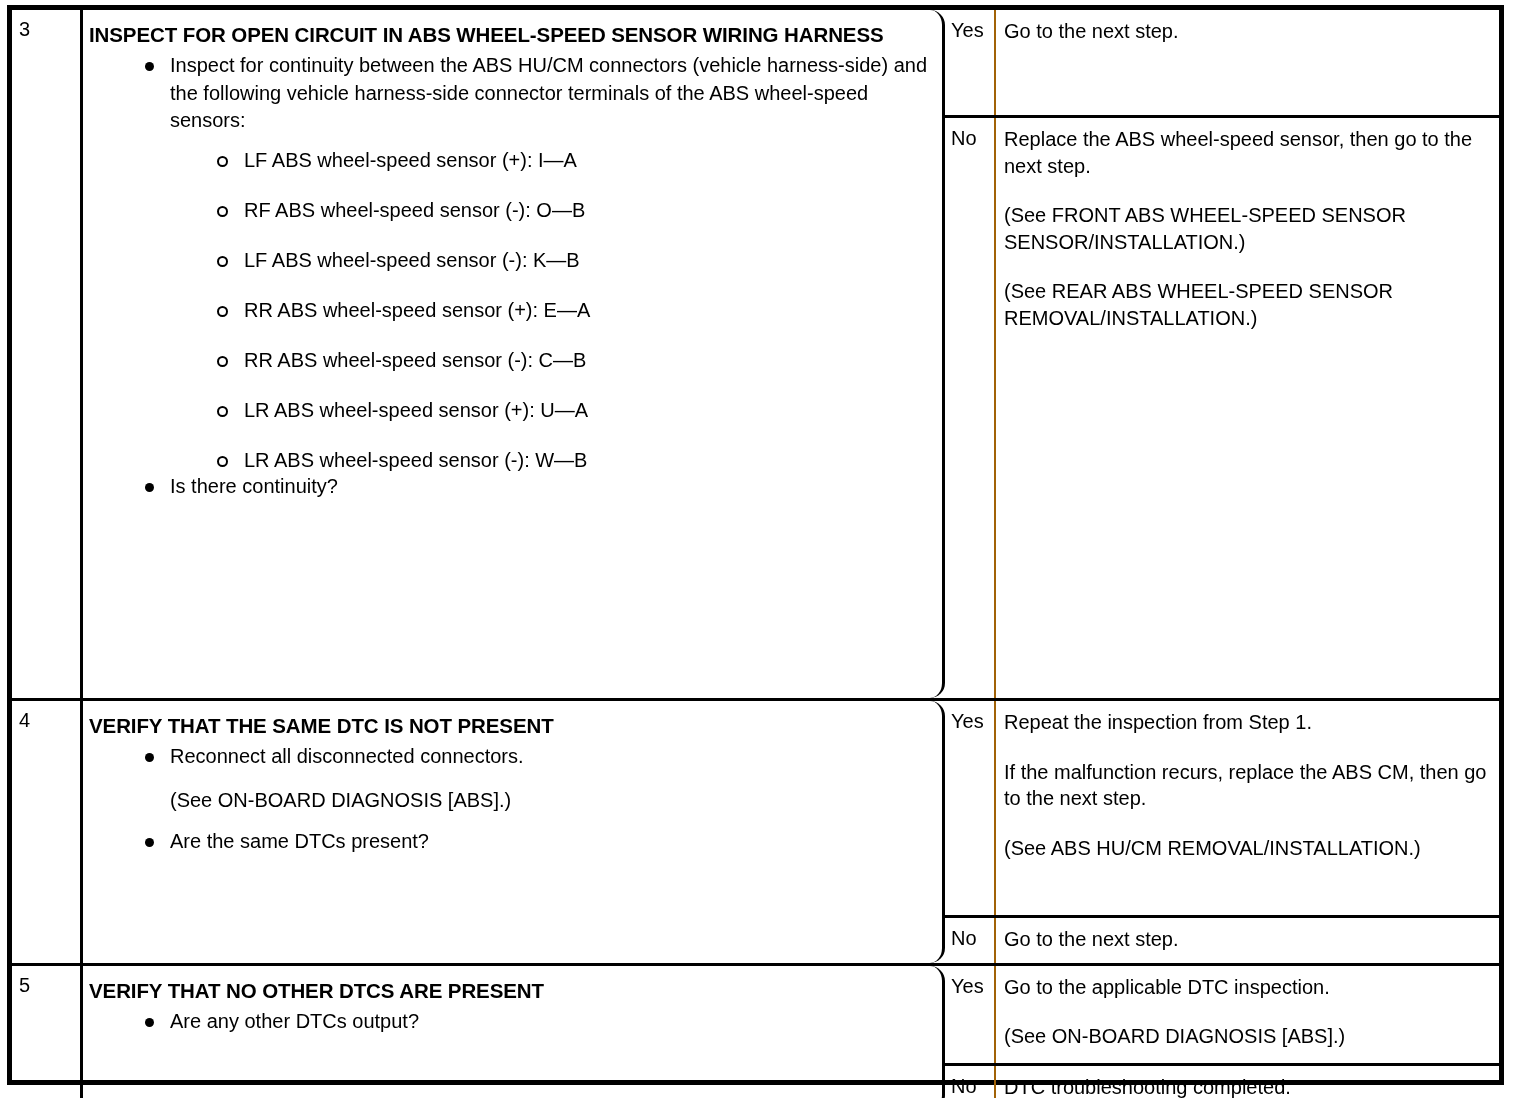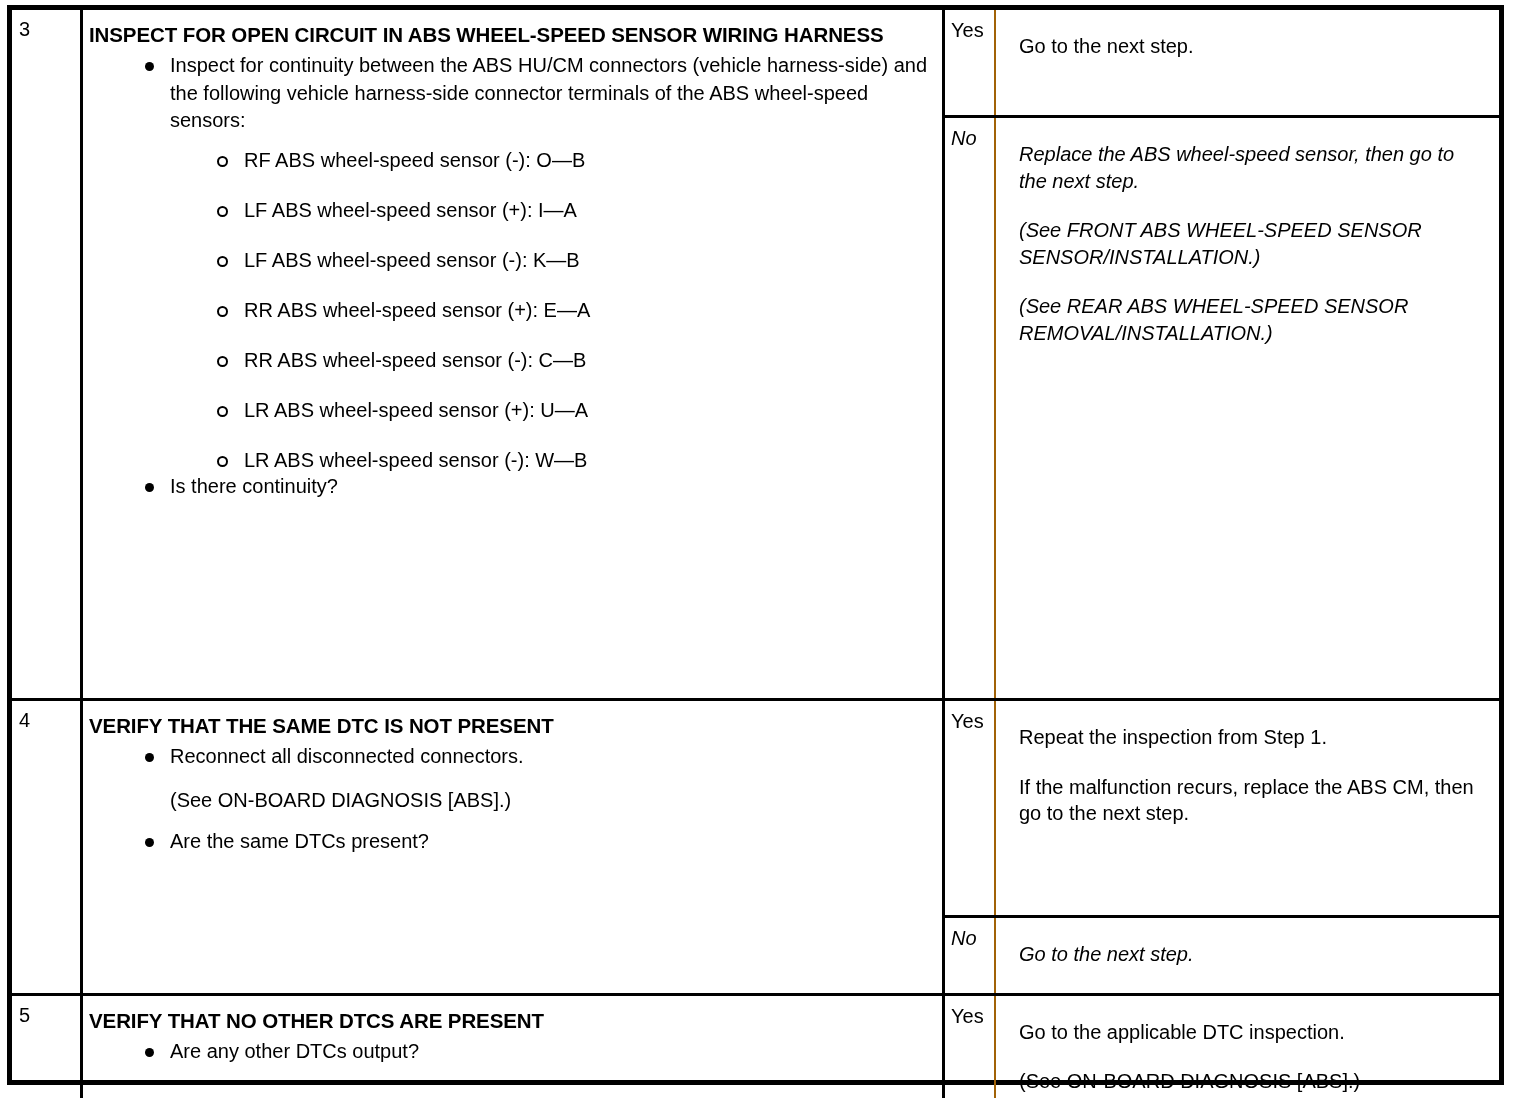--- a/index.html
+++ b/index.html
@@ -55,20 +55,21 @@
     font-size: 20px;
     line-height: 1.15;
   }
 
   
   .action {
     flex: 0 0 862px;
     box-sizing: border-box;
     border-right: 3px solid #000;
     padding: 11px 0 12px 6px;
+    border-radius: 15px;
   }
 
   .action-title {
     font-size: 20.5px;
     font-weight: bold;
     line-height: 1.33;
     letter-spacing: -0.1px;
     margin: 0 0 4px 0;
     padding-right: 4px;
   }
@@ -135,41 +136,40 @@
     box-sizing: border-box;
   }
   .result {
     display: flex;
     align-items: stretch;
     box-sizing: border-box;
     flex: 0 0 auto;
   }
   .result + .result {
     border-top: 3px solid #000;
-    font-style: italic;
   }
   .result.grow { flex: 1 1 auto; }
 
   .yn {
     flex: 0 0 51px;
     box-sizing: border-box;
     border-right: 2px solid #a16207;
     padding: 8px 8px 0 6px;
     font-size: 20px;
     line-height: 1.2;
   }
   .rtext {
     flex: 1 1 auto;
     box-sizing: border-box;
     padding: 8px 6px 10px 8px;
     font-size: 20px;
     line-height: 1.33;
   }
   .rtext p {
-    margin: 15px;
+    margin: 0;
   }
   .rtext p + p {
     margin-top: 23px;
   }
 
   
   .row-3 { min-height: 688px; }
   .row-4 { min-height: 262px; }
   .row-5 { min-height: 130px; }
 
@@ -196,25 +196,25 @@
         <ul class="bullets">
           <li>
             <span class="dot"></span>
             <span>Inspect for continuity between the ABS HU/CM connectors (vehicle harness-side) and the following vehicle harness-side connector terminals of the ABS wheel-speed sensors:</span>
           </li>
         </ul>
 
         <ul class="subbullets">
           <li>
             <span class="ring"></span>
+            <span>LF ABS wheel-speed sensor (+): I—A</span>
+          </li>
+          <li>
+            <span class="ring"></span>
             <span>RF ABS wheel-speed sensor (-): O—B</span>
-          </li>
-          <li>
-            <span class="ring"></span>
-            <span>LF ABS wheel-speed sensor (+): I—A</span>
           </li>
           <li>
             <span class="ring"></span>
             <span>LF ABS wheel-speed sensor (-): K—B</span>
           </li>
           <li>
             <span class="ring"></span>
             <span>RR ABS wheel-speed sensor (+): E—A</span>
           </li>
           <li>
@@ -281,20 +281,21 @@
           </li>
         </ul>
       </div>
 
       <div class="results">
         <div class="result r4-yes grow">
           <div class="yn">Yes</div>
           <div class="rtext">
             <p>Repeat the inspection from Step 1.</p>
             <p>If the malfunction recurs, replace the ABS CM, then go to the next step.</p>
+            <p>(See ABS HU/CM REMOVAL/INSTALLATION.)</p>
           </div>
         </div>
         <div class="result r4-no">
           <div class="yn">No</div>
           <div class="rtext">
             <p>Go to the next step.</p>
           </div>
         </div>
       </div>
     </div>

